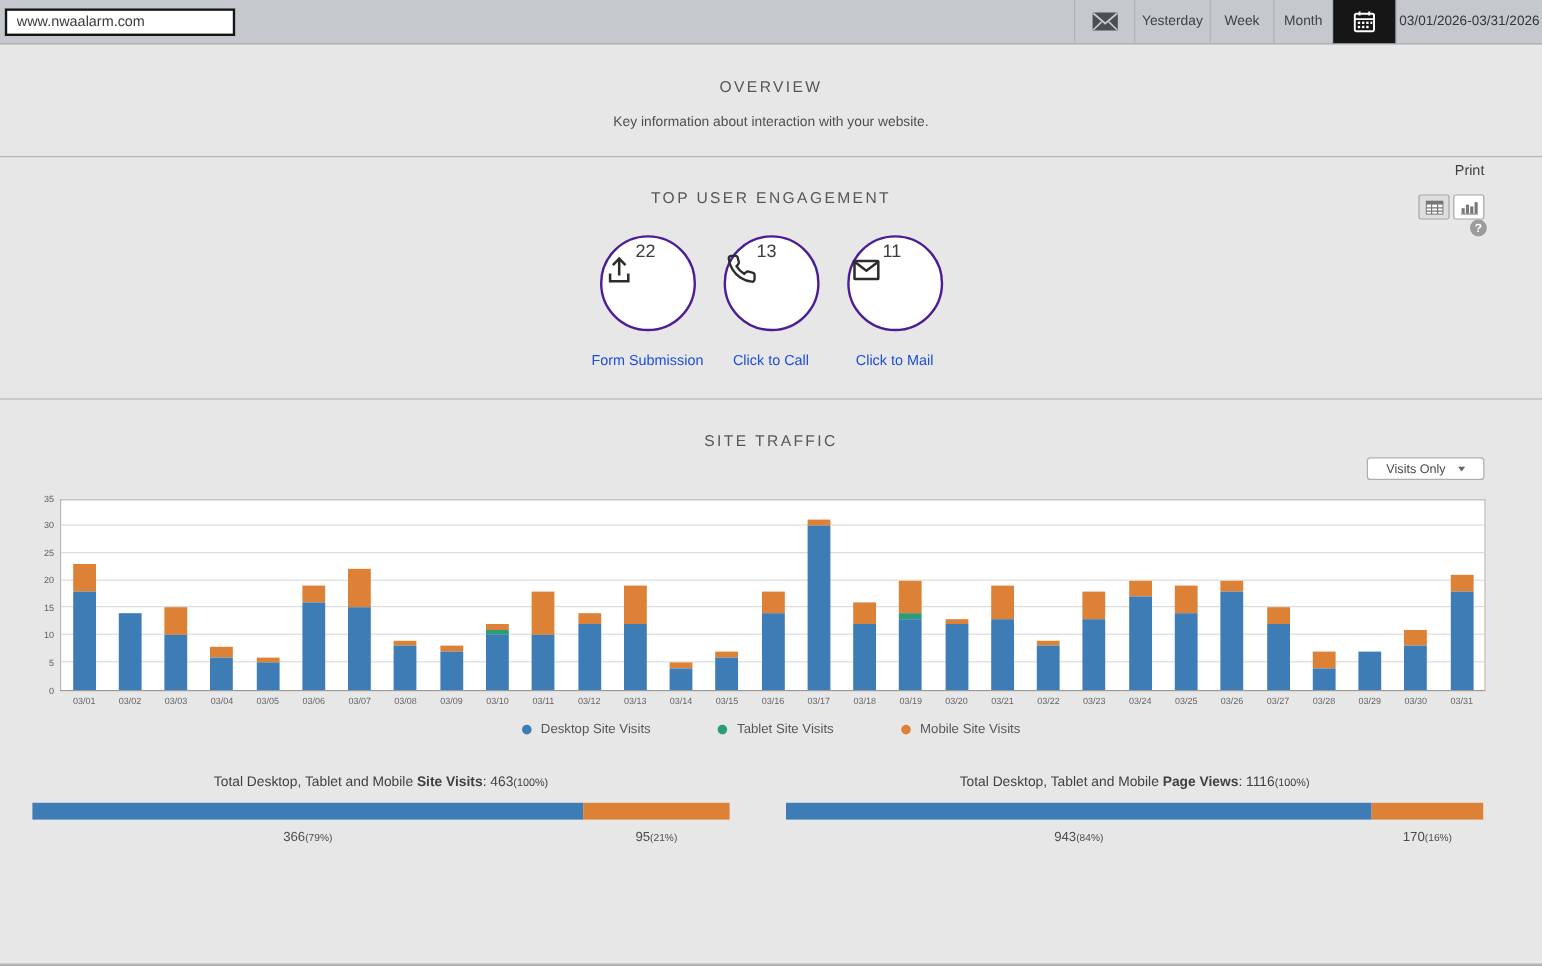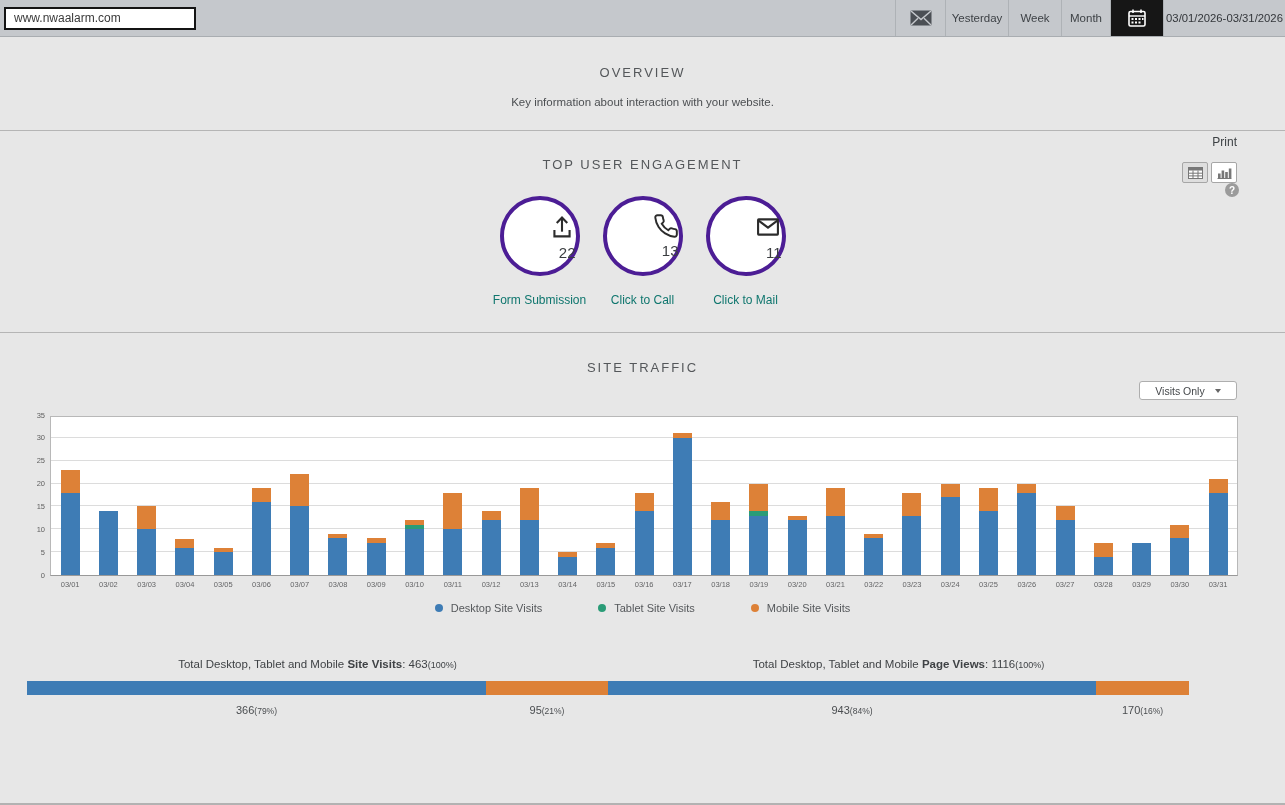--- a/index.html
+++ b/index.html
@@ -35,26 +35,26 @@
   .ov-sub { margin-top:16px; text-align:center; font-size:11.5px; color:#4c4f52; }
   .divider { margin-top:22px; border-top:1px solid #b5b5b5; }
   
   .section2 { position:relative; }
   .eng-title { padding-top:26px; text-align:center; font-size:13px; letter-spacing:2px; color:#54575a; }
   .view-toggles { position:absolute; top:31px; right:48px; display:flex; gap:3px; }
   .view-btn { width:26px; height:21px; border:1px solid #a6a6a6; border-radius:2px; display:flex;
     align-items:center; justify-content:center; cursor:pointer; background:#dedede; }
   .view-btn.active { background:#fff; }
   .circles { margin-top:24px; display:flex; justify-content:center; gap:23px; }
-  .circle { width:80px; height:80px; border-radius:50%; background:#fff; border:4px solid #4c1d95;
-    display:flex; flex-direction:column; align-items:flex-end; cursor:pointer; }
+  .circle { width:80px; height:80px; border-radius:50%; background:#fff; border:2px solid #4c1d95;
+    display:flex; flex-direction:row; align-items:flex-start; cursor:pointer; }
   .circle svg { margin-top:13px; }
   .circle-val { margin-top:3px; font-size:15px; color:#3a3d40; }
   .eng-labels { margin-top:17px; display:flex; justify-content:center; gap:23px; }
-  .eng-label { width:80px; display:flex; justify-content:center; font-size:12px; color:#0f766e; white-space:nowrap; }
+  .eng-label { width:80px; display:flex; justify-content:center; font-size:12px; color:#1d4ed8; white-space:nowrap; }
   .divider2 { margin-top:25px; border-top:1px solid #b5b5b5; }
   
   .section3 { position:relative; }
   .traffic-title { padding-top:27px; text-align:center; font-size:13px; letter-spacing:2px; color:#54575a; }
   .dropdown { position:absolute; top:48px; right:48px; width:98px; height:19px; background:#fff;
     border:1px solid #aeaeae; border-radius:3px; display:flex; align-items:center; justify-content:center;
     gap:10px; font-size:10.5px; color:#45484b; cursor:pointer; }
   .chev { width:0; height:0; border-left:3.5px solid transparent; border-right:3.5px solid transparent; border-top:4px solid #666; }
   .chart-row { margin-top:41px; display:flex; margin-right:47px; }
   .y-axis { width:50px; height:160px; position:relative; }
@@ -64,21 +64,21 @@
   .gridline { position:absolute; left:0; right:0; height:1px; background:#dcdcdc; }
   .slot { flex:1; display:flex; justify-content:center; align-items:flex-end; height:100%; position:relative; }
   .bar { width:19px; display:flex; flex-direction:column-reverse; }
   .seg { width:100%; }
   .x-labels { display:flex; margin:4px 48px 0 51px; }
   .xlab { flex:1; text-align:center; font-size:7.5px; color:#646567; }
   .legend { margin-top:13px; display:flex; justify-content:center; gap:56px; }
   .legend-item { display:flex; align-items:center; gap:8px; font-size:11px; color:#55585b; cursor:pointer; }
   .legend-dot { width:8px; height:8px; border-radius:50%; }
   
-  .totals { display:flex; justify-content:flex-start; margin:44px 49px 0 27px; }
+  .totals { display:flex; justify-content:space-between; margin:32px 49px 0 27px; }
   .tot-col { width:581px; }
   .tot-title { text-align:center; font-size:11.5px; color:#3f4245; }
   .tot-title b { font-weight:bold; }
   .tot-pct { font-size:9px; }
   .tot-bar { margin-top:11px; height:14px; display:flex; }
   .tot-labels { display:flex; margin-top:9px; }
   .tot-lab { text-align:center; font-size:11px; color:#4a4d50; }
   .tot-lab .tot-pct { font-size:8.5px; }
   .bottom-line { position:absolute; left:0; right:0; bottom:0; height:2px; background:#b2b2b2; }
 </style>

